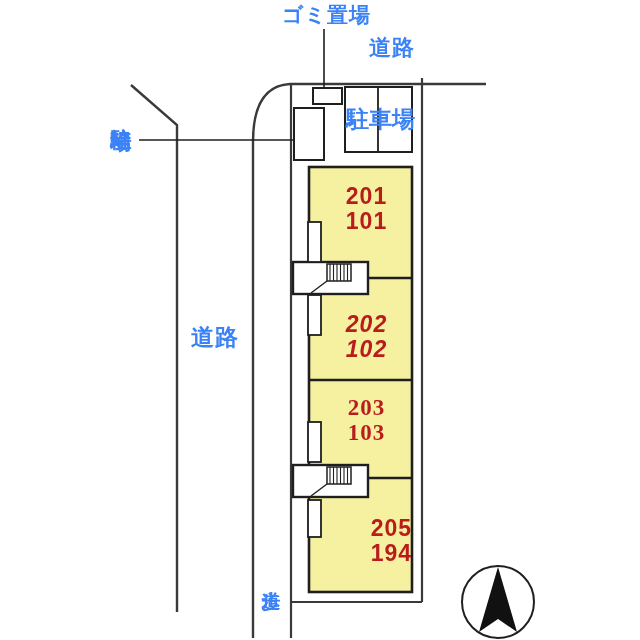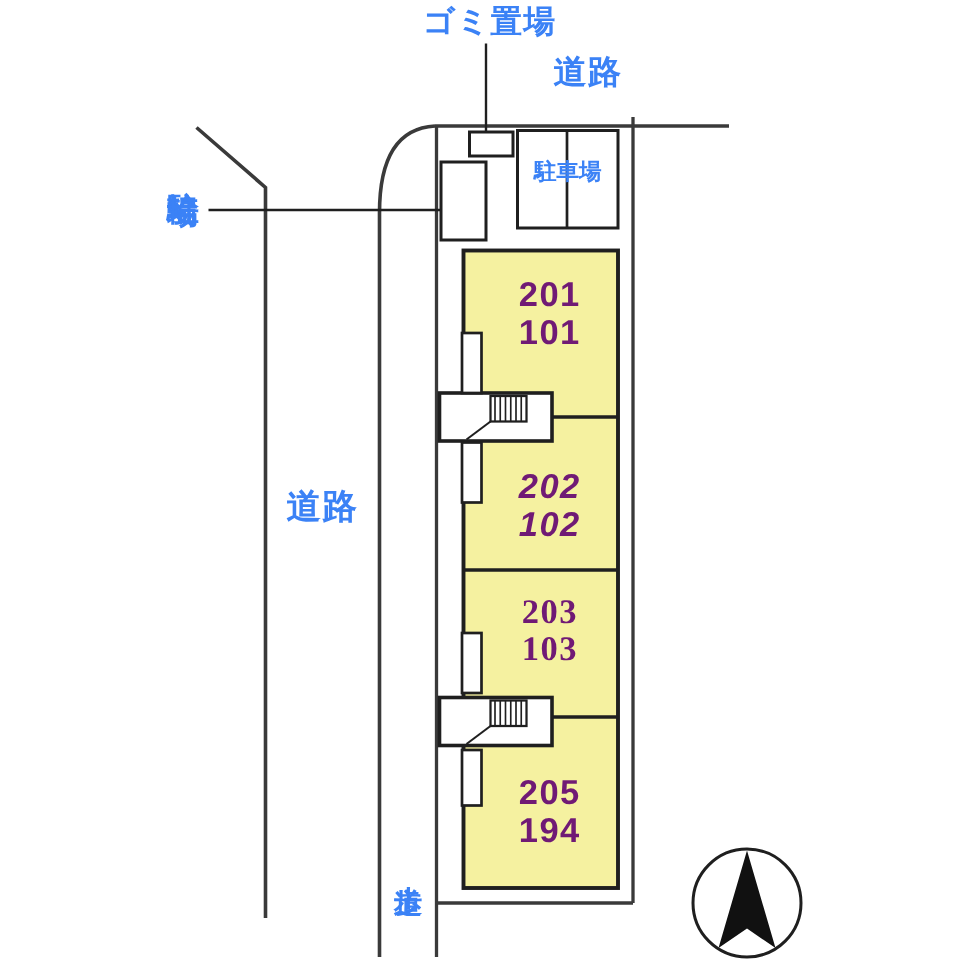--- a/index.html
+++ b/index.html
@@ -10,21 +10,21 @@
   .plan-svg{position:absolute;left:0;top:0;}
   .lbl{
     position:absolute;color:#3b82f6;font-weight:700;white-space:nowrap;
     letter-spacing:1px;line-height:1.05;
   }
   .lbl.vert{
     writing-mode:vertical-rl;text-orientation:upright;letter-spacing:2px;
   }
   .unit-lbl{
     position:absolute;left:321px;width:91px;text-align:center;
-    color:#701a75;font-weight:600;font-size:23px;line-height:25px;
+    color:#b91c1c;font-weight:600;font-size:23px;line-height:25px;
     letter-spacing:1px;
   }
 </style>
 </head>
 <body>
 
 <div class="canvas">
 
   <svg class="plan-svg" width="640" height="640" viewBox="0 0 640 640">
 
@@ -81,38 +81,38 @@
     <g>
       <circle cx="498" cy="602" r="36" fill="#ffffff" stroke="#1f1f1f" stroke-width="2"></circle>
       <polygon points="498,567 517,632 498,619 479,632" stroke="none" fill="#111111"></polygon>
     </g>
   </svg>
 
   <div class="lbl" style="left:282px;top:4px;font-size:21px;">ゴミ置場</div>
 
   <div class="lbl" style="left:369px;top:36px;font-size:22px;">道路</div>
 
-  <div class="lbl" style="left:346px;top:107px;width:65px;text-align:center;font-size:15px;letter-spacing:0px;">駐車場</div>
+  <div class="lbl" style="left:346px;top:107px;width:65px;text-align:center;font-size:23px;letter-spacing:0px;">駐車場</div>
 
   <div class="lbl vert" style="left:110px;top:110px;font-size:21px;">駐輪場</div>
 
   <div class="lbl" style="left:191px;top:325px;font-size:23px;">道路</div>
 
   <div class="lbl vert" style="left:261px;top:575px;font-size:19px;">歩道</div>
 
   <div class="unit-lbl" style="top:184px;">
     <div>201</div>
     <div>101</div>
   </div>
   <div class="unit-lbl" style="top:312px;font-style:italic;">
     <div>202</div>
     <div>102</div>
   </div>
   <div class="unit-lbl" style="top:395px;font-family:Liberation Serif, serif;">
     <div>203</div>
     <div>103</div>
   </div>
-  <div class="unit-lbl" style="top:516px;">
+  <div class="unit-lbl" style="top:516px;text-align:right;">
     <div>205</div>
     <div>194</div>
   </div>
 
 </div>
 
 </body></html>

